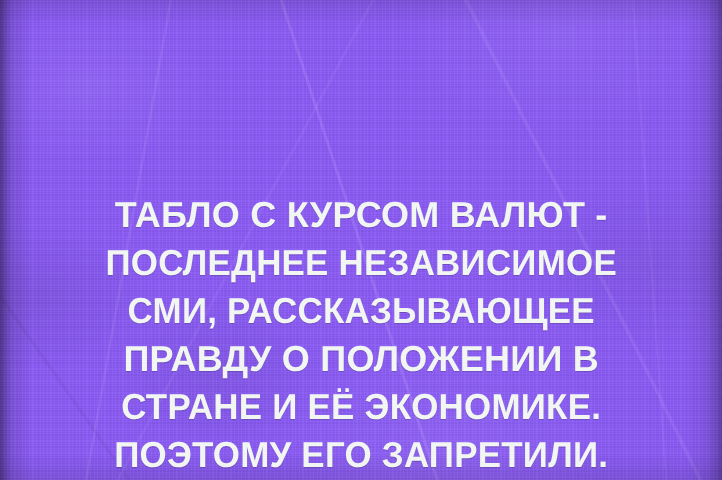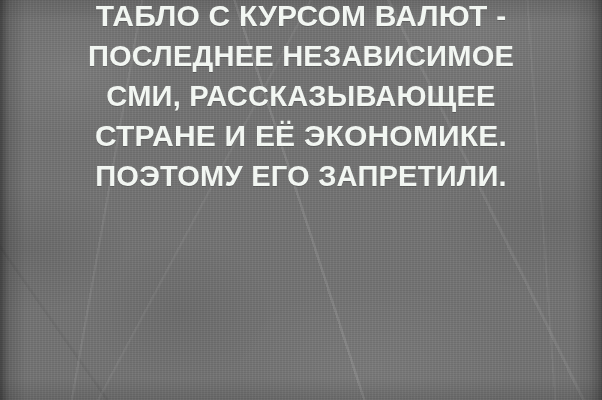--- a/index.html
+++ b/index.html
@@ -12,24 +12,24 @@
     width: 602px;
     height: 400px;
     overflow: hidden;
     font-family: "Liberation Sans", "DejaVu Sans", sans-serif;
   }
 
   #card {
     position: relative;
     width: 602px;
     height: 400px;
-    background-color: #737373;
+    background-color: #8b5cf6;
     overflow: hidden;
     display: flex;
-    align-items: flex-start;
+    align-items: flex-end;
     justify-content: center;
   }
 
   
   .tex {
     position: absolute;
     inset: 0;
     pointer-events: none;
   }
   .tex-grain {
@@ -121,17 +121,18 @@
 
   <div class="tex tex-grain"></div>
   <div class="tex tex-mottle"></div>
   <div class="tex tex-scratch"></div>
   <div class="tex tex-vignette"></div>
 
   <div id="caption">
     <span class="line">ТАБЛО С КУРСОМ ВАЛЮТ -</span>
     <span class="line">ПОСЛЕДНЕЕ НЕЗАВИСИМОЕ</span>
     <span class="line">СМИ, РАССКАЗЫВАЮЩЕЕ</span>
+    <span class="line">ПРАВДУ О ПОЛОЖЕНИИ В</span>
     <span class="line">СТРАНЕ И ЕЁ ЭКОНОМИКЕ.</span>
     <span class="line">ПОЭТОМУ ЕГО ЗАПРЕТИЛИ.</span>
   </div>
 
 </div>
 
 </body></html>

